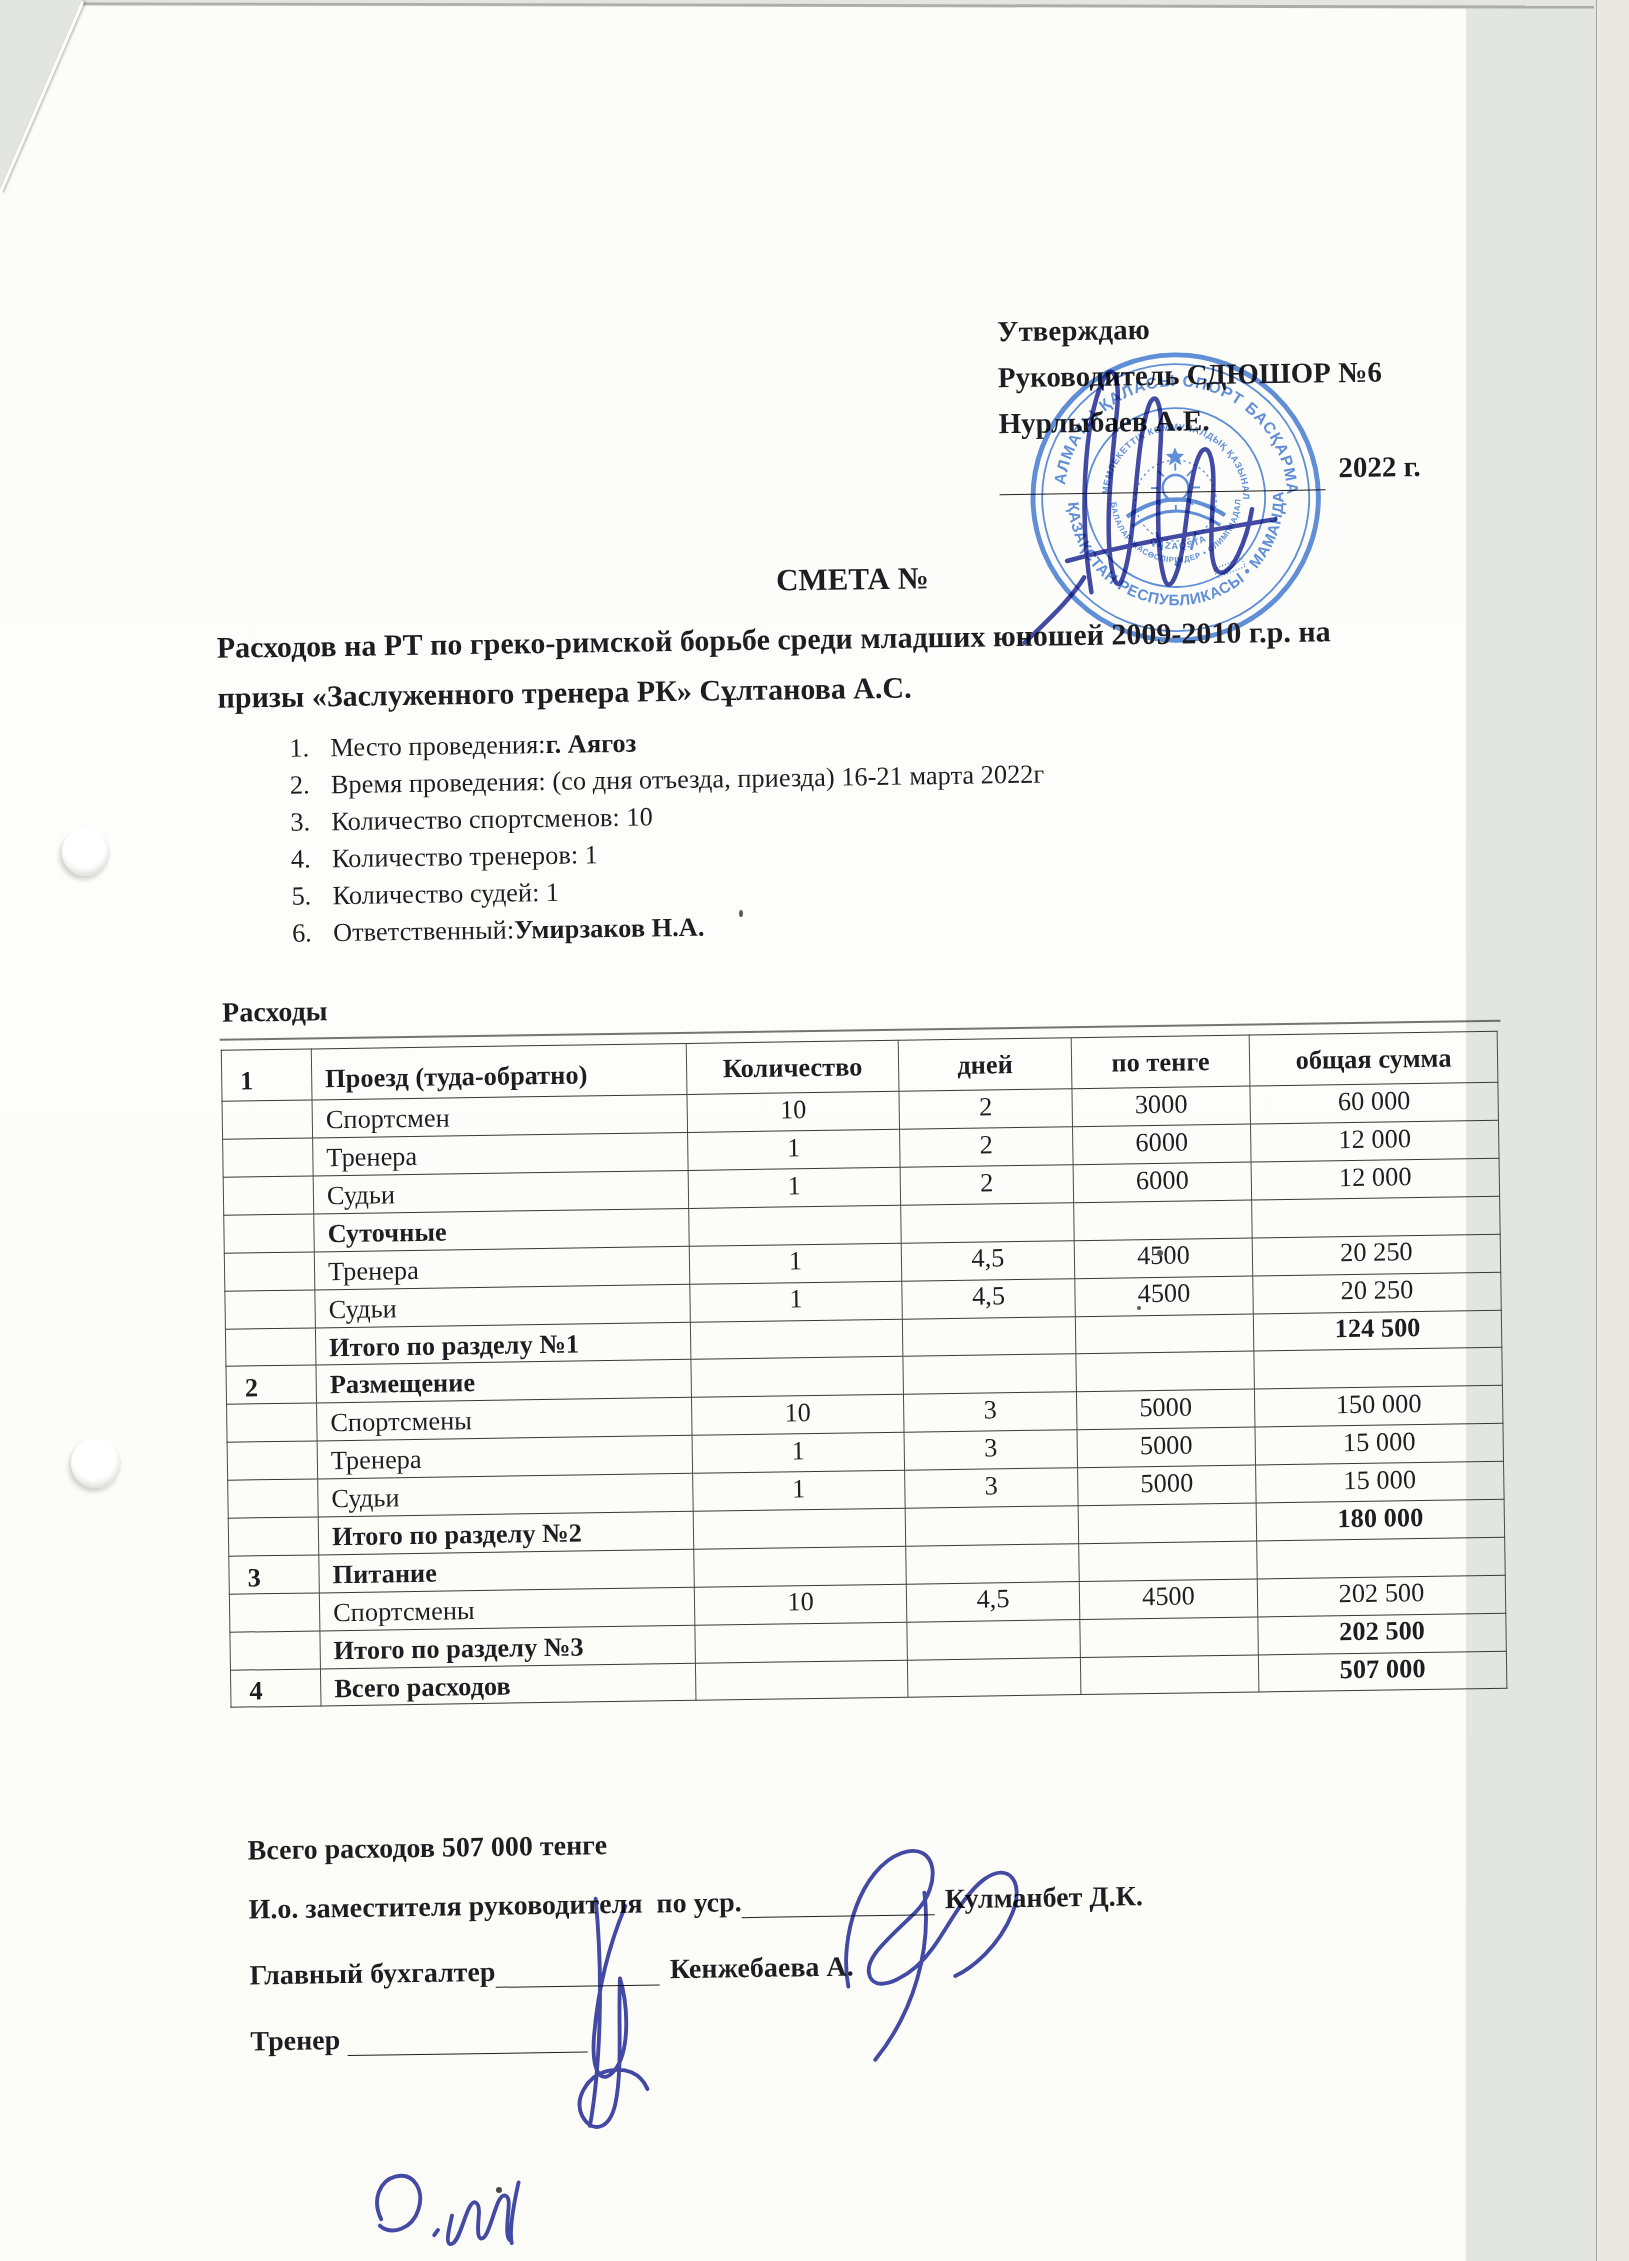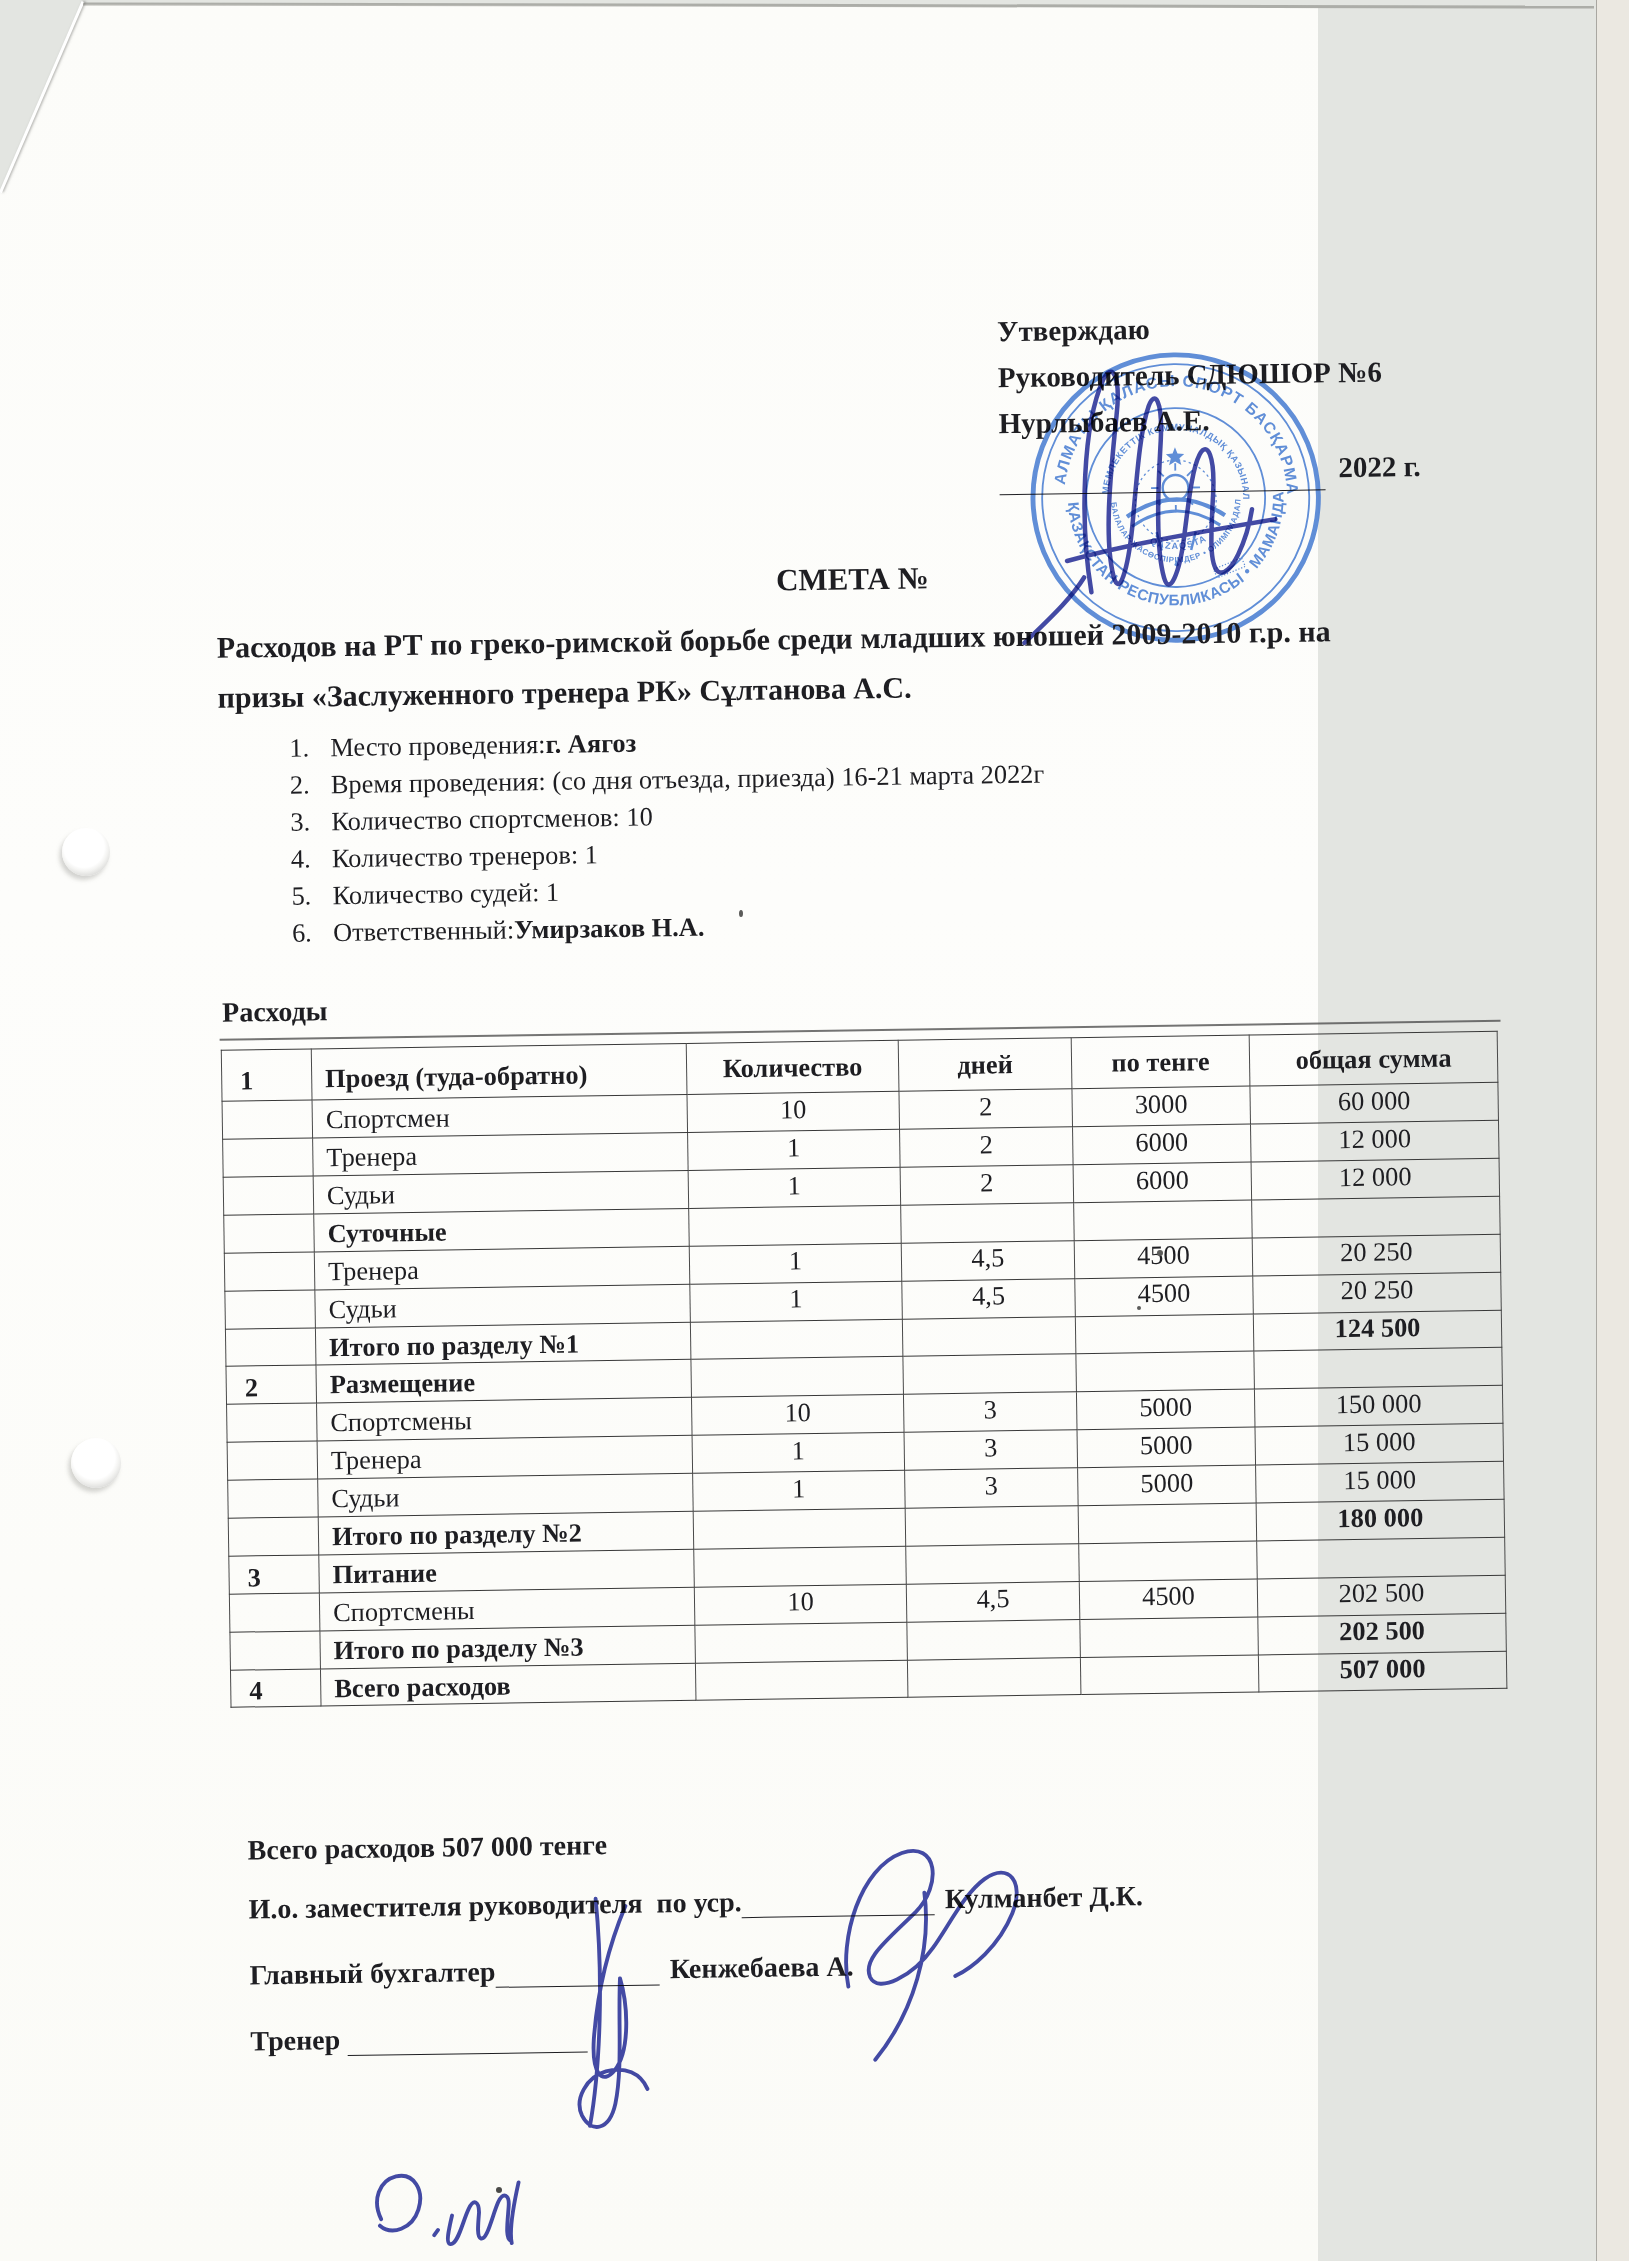--- a/index.html
+++ b/index.html
@@ -2,21 +2,21 @@
 <html style="font-size:10.3px"><head>
 <meta charset="utf-8">
 <style>
   html,body{margin:0;padding:0;}
   body{
     width:1630px;height:2261px;position:relative;overflow:hidden;
     background:#e3e5e1;
     font-family:"Liberation Serif",serif;color:#1e1e22;
   }
   .page{
-    position:absolute;left:0;top:0;width:1318px;height:2261px;
+    position:absolute;left:0;top:0;width:1466px;height:2261px;
     background:linear-gradient(180deg,#fcfcf9,#fdfdfb 40%,#fbfbf7);
     clip-path:polygon(81px 3.9px,1596px 9px,1596px 2261px,0px 2261px,0px 193px);
   }
   .fold-line{
     position:absolute;left:-1.3px;top:192px;width:208px;height:3.2px;background:#ffffff;
     transform-origin:0 0;transform:rotate(-66.6deg);
     box-shadow:1.3px 1.3px 2.6px rgba(110,110,105,.55);
   }
   .top-edge{
     position:absolute;left:83px;top:3.9px;width:1511px;height:2.6px;

